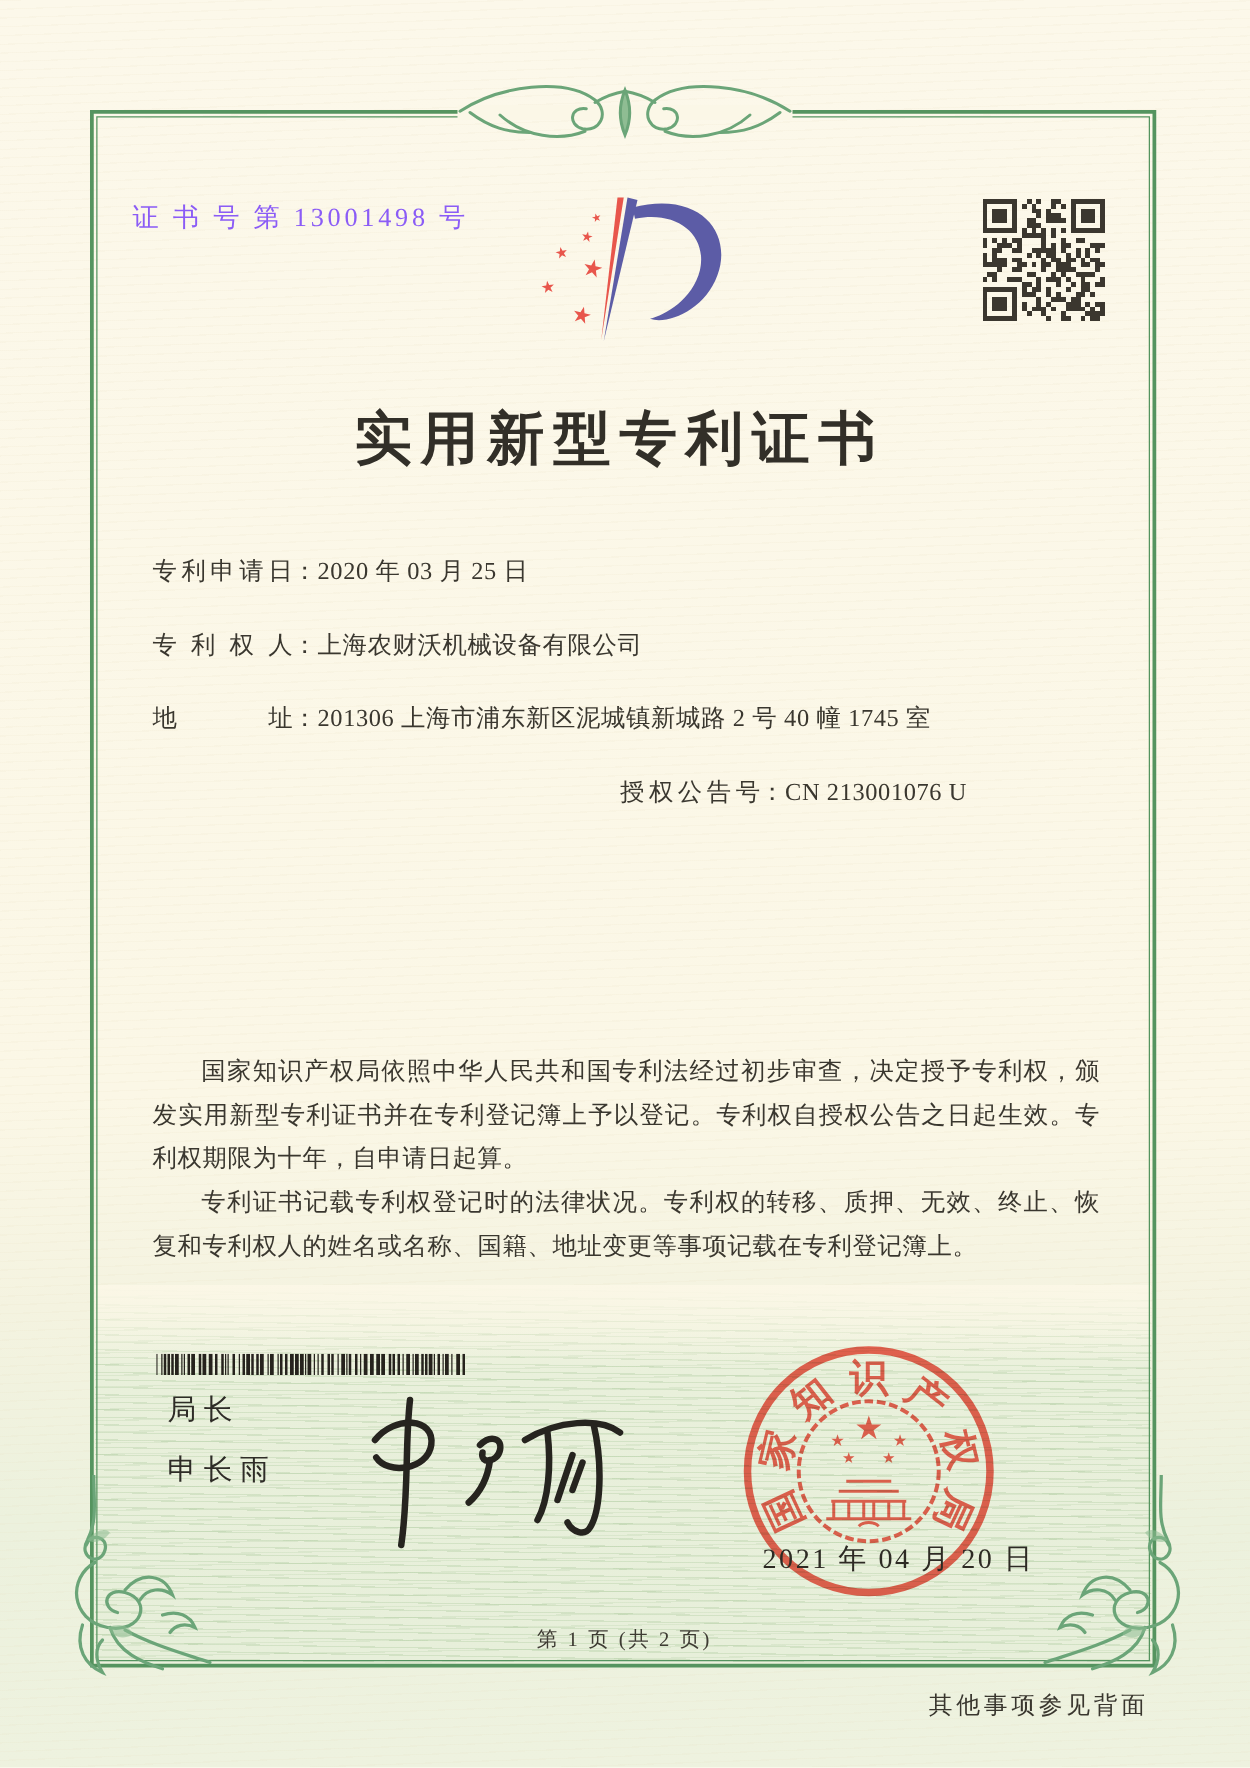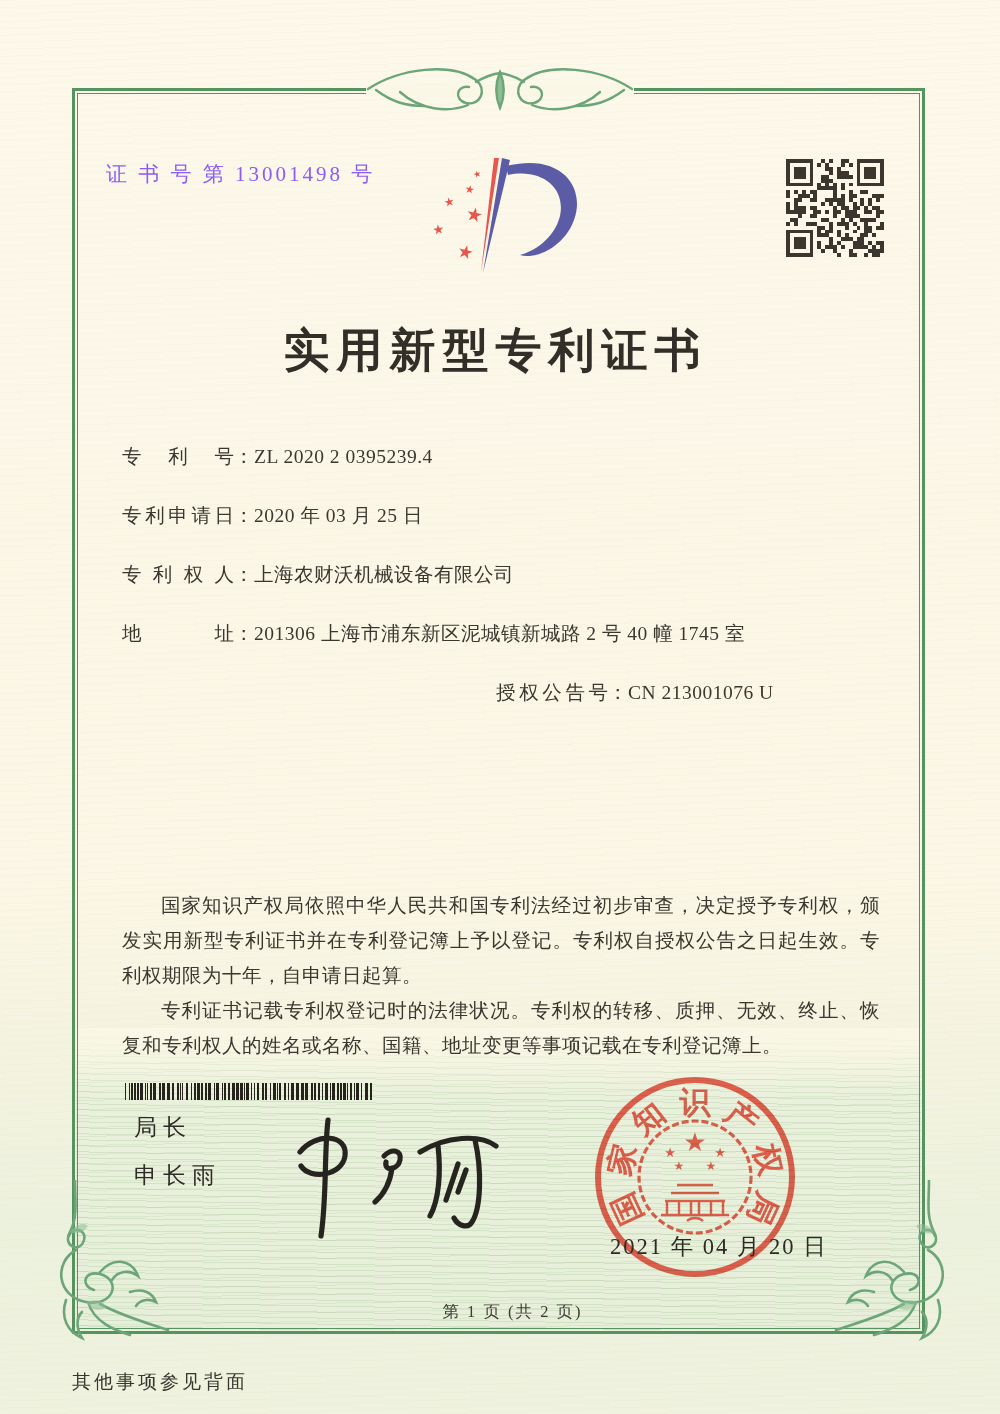--- a/index.html
+++ b/index.html
@@ -28,34 +28,34 @@
   .qr{position:absolute;left:786px;top:159px;}
   .title{position:absolute;left:72px;top:300px;width:847px;text-align:center;
          font-size:46px;font-weight:bold;letter-spacing:7px;color:#322f28;margin-top:20px;}
   .fields{position:absolute;left:122px;top:443px;width:800px;font-size:19.5px;color:#3a372f;}
   .frow{height:59px;position:relative;white-space:nowrap;}
   .flabel{display:inline-block;width:112px;text-align:justify;text-align-last:justify;}
   .fcolon{display:inline-block;width:20px;}
   .fvalue{letter-spacing:.5px;}
   .grant2{position:absolute;left:374px;top:0;}
   .paras{position:absolute;left:122px;top:840px;width:758px;font-size:19.5px;
-         line-height:35px;color:#3a372f;text-align:justify;letter-spacing:.5px;margin-top:48px;}
+         line-height:35px;color:#3a372f;text-align:justify;letter-spacing:.5px;}
   .paras p{margin:0;text-indent:2em;}
   .barcode{position:absolute;left:125px;top:1083px;}
   .officer{position:absolute;left:134px;top:1112px;
            font-family:"Liberation Sans","DejaVu Sans",sans-serif;
            font-size:23px;color:#2e2c27;letter-spacing:6px;}
   .officer div{margin-bottom:17px;}
   .signature{position:absolute;left:278px;top:1112px;}
   .seal{position:absolute;left:591px;top:1073px;mix-blend-mode:multiply;opacity:.92;}
   .seal-date{position:absolute;left:610px;top:1231px;font-size:22.5px;letter-spacing:2px;color:#2d2a24;z-index:5;}
-  .page-num{position:absolute;left:89px;top:1301px;width:847px;text-align:center;
+  .page-num{position:absolute;left:76px;top:1301px;width:847px;text-align:center;
             font-size:16.5px;color:#3e3b33;letter-spacing:2px;}
-  .back-note{position:absolute;left:72px;top:1351px;width:847px;text-align:left;
-             font-size:19px;color:#39362e;letter-spacing:3px;margin-top:18px;}
+  .back-note{position:absolute;left:72px;top:1351px;width:847px;text-align:right;
+             font-size:19px;color:#39362e;letter-spacing:3px;}
 </style>
 </head>
 <body>
 
 <div class="paper"></div>
 <div class="band"></div>
 <div class="band-fade"></div>
 <div class="frame"></div>
 
 <svg class="ornament" style="left:340px;top:58px;" width="320" height="64" viewBox="0 0 320 64">
@@ -423,23 +423,20 @@
     <rect x="17" y="24" width="1" height="1" fill="#3b372f"></rect>
     <rect x="20" y="24" width="1" height="1" fill="#3b372f"></rect>
     <rect x="22" y="24" width="1" height="1" fill="#3b372f"></rect>
     <rect x="23" y="24" width="1" height="1" fill="#3b372f"></rect>
   </svg>
 
 <div class="title">实用新型专利证书</div>
 
 <div class="fields">
   <div class="frow">
-    <span class="flabel">专利号</span><span class="fcolon">：</span><span class="fvalue">ZL 2020 2 0395239.4</span>
-  </div>
-  <div class="frow">
     <span class="flabel">专利申请日</span><span class="fcolon">：</span><span class="fvalue">2020 年 03 月 25 日</span>
   </div>
   <div class="frow">
     <span class="flabel">专利权人</span><span class="fcolon">：</span><span class="fvalue">上海农财沃机械设备有限公司</span>
   </div>
   <div class="frow">
     <span class="flabel">地址</span><span class="fcolon">：</span><span class="fvalue">201306 上海市浦东新区泥城镇新城路 2 号 40 幢 1745 室</span>
   </div>
   <div class="frow">
     <span class="grant2">

